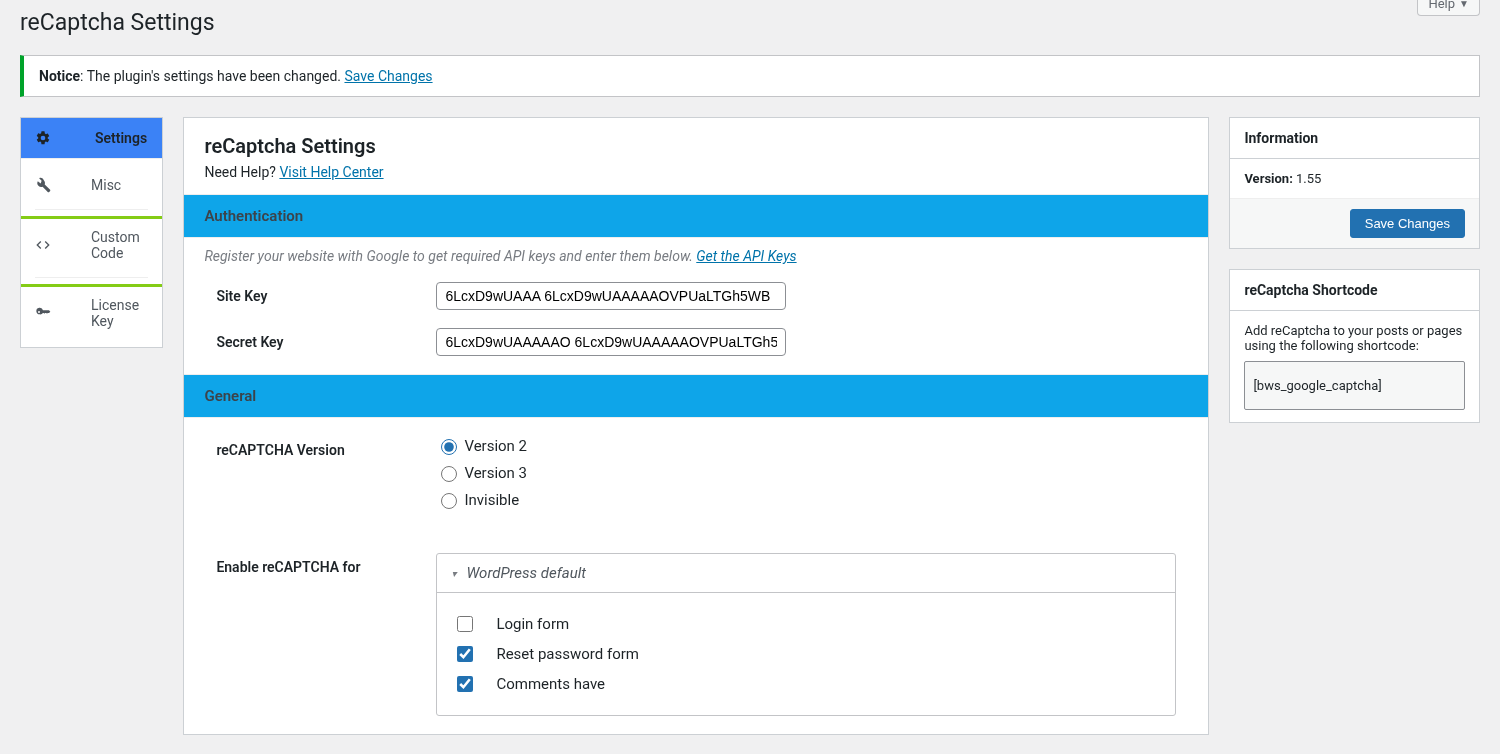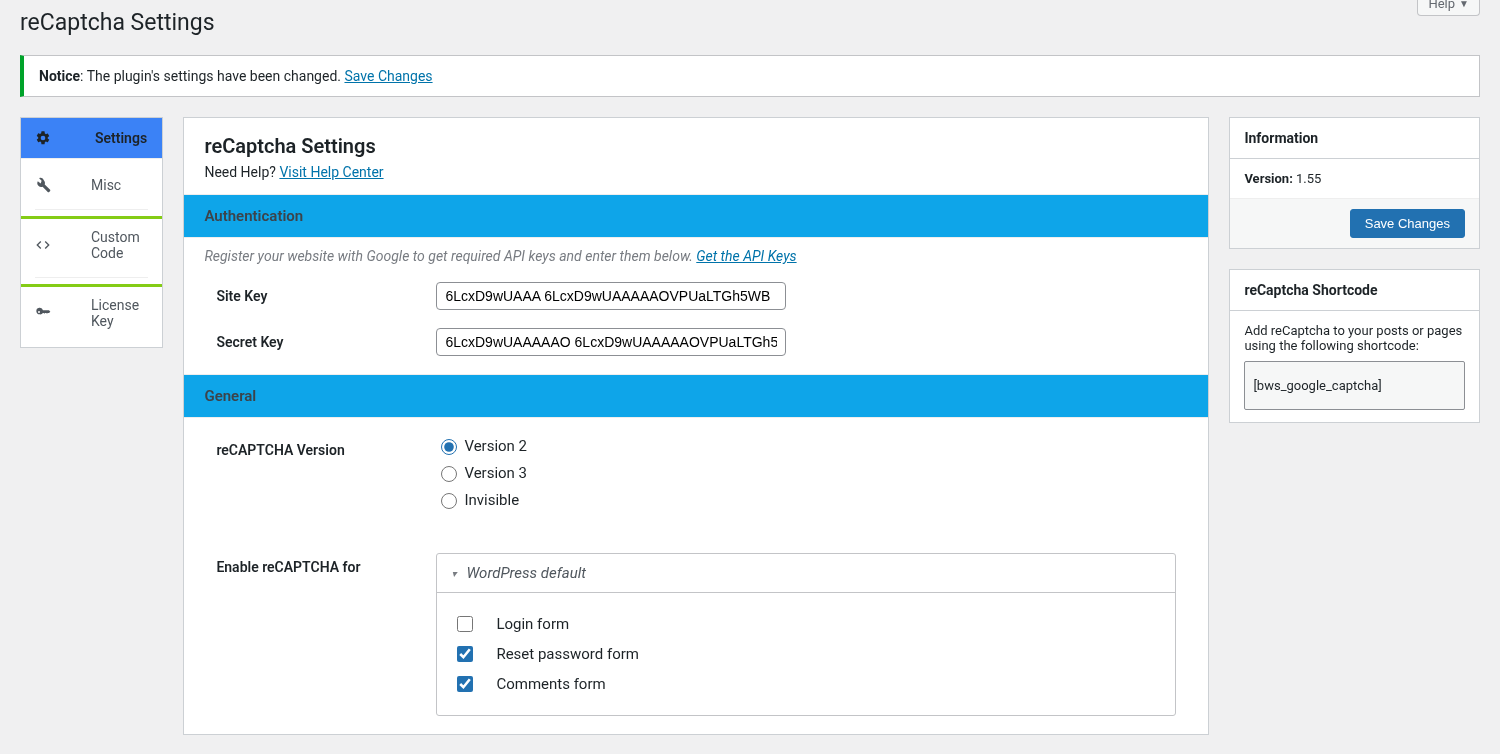--- a/index.html
+++ b/index.html
@@ -169,21 +169,21 @@
               <label>
                   <input type="checkbox" style="">
                   <span>Login form</span>
                 </label>
               <label>
                   <input type="checkbox" checked="" style="">
                   <span>Reset password form</span>
                 </label>
               <label>
                   <input type="checkbox" checked="" style="">
-                  <span>Comments form</span>
+                  <span>Comments have</span>
                 </label>
             </div>
           </div>
         </div>
       </div>
     </div>
 
     <div class="side-col">
       <div class="side-box">
         <h3>Information</h3>

